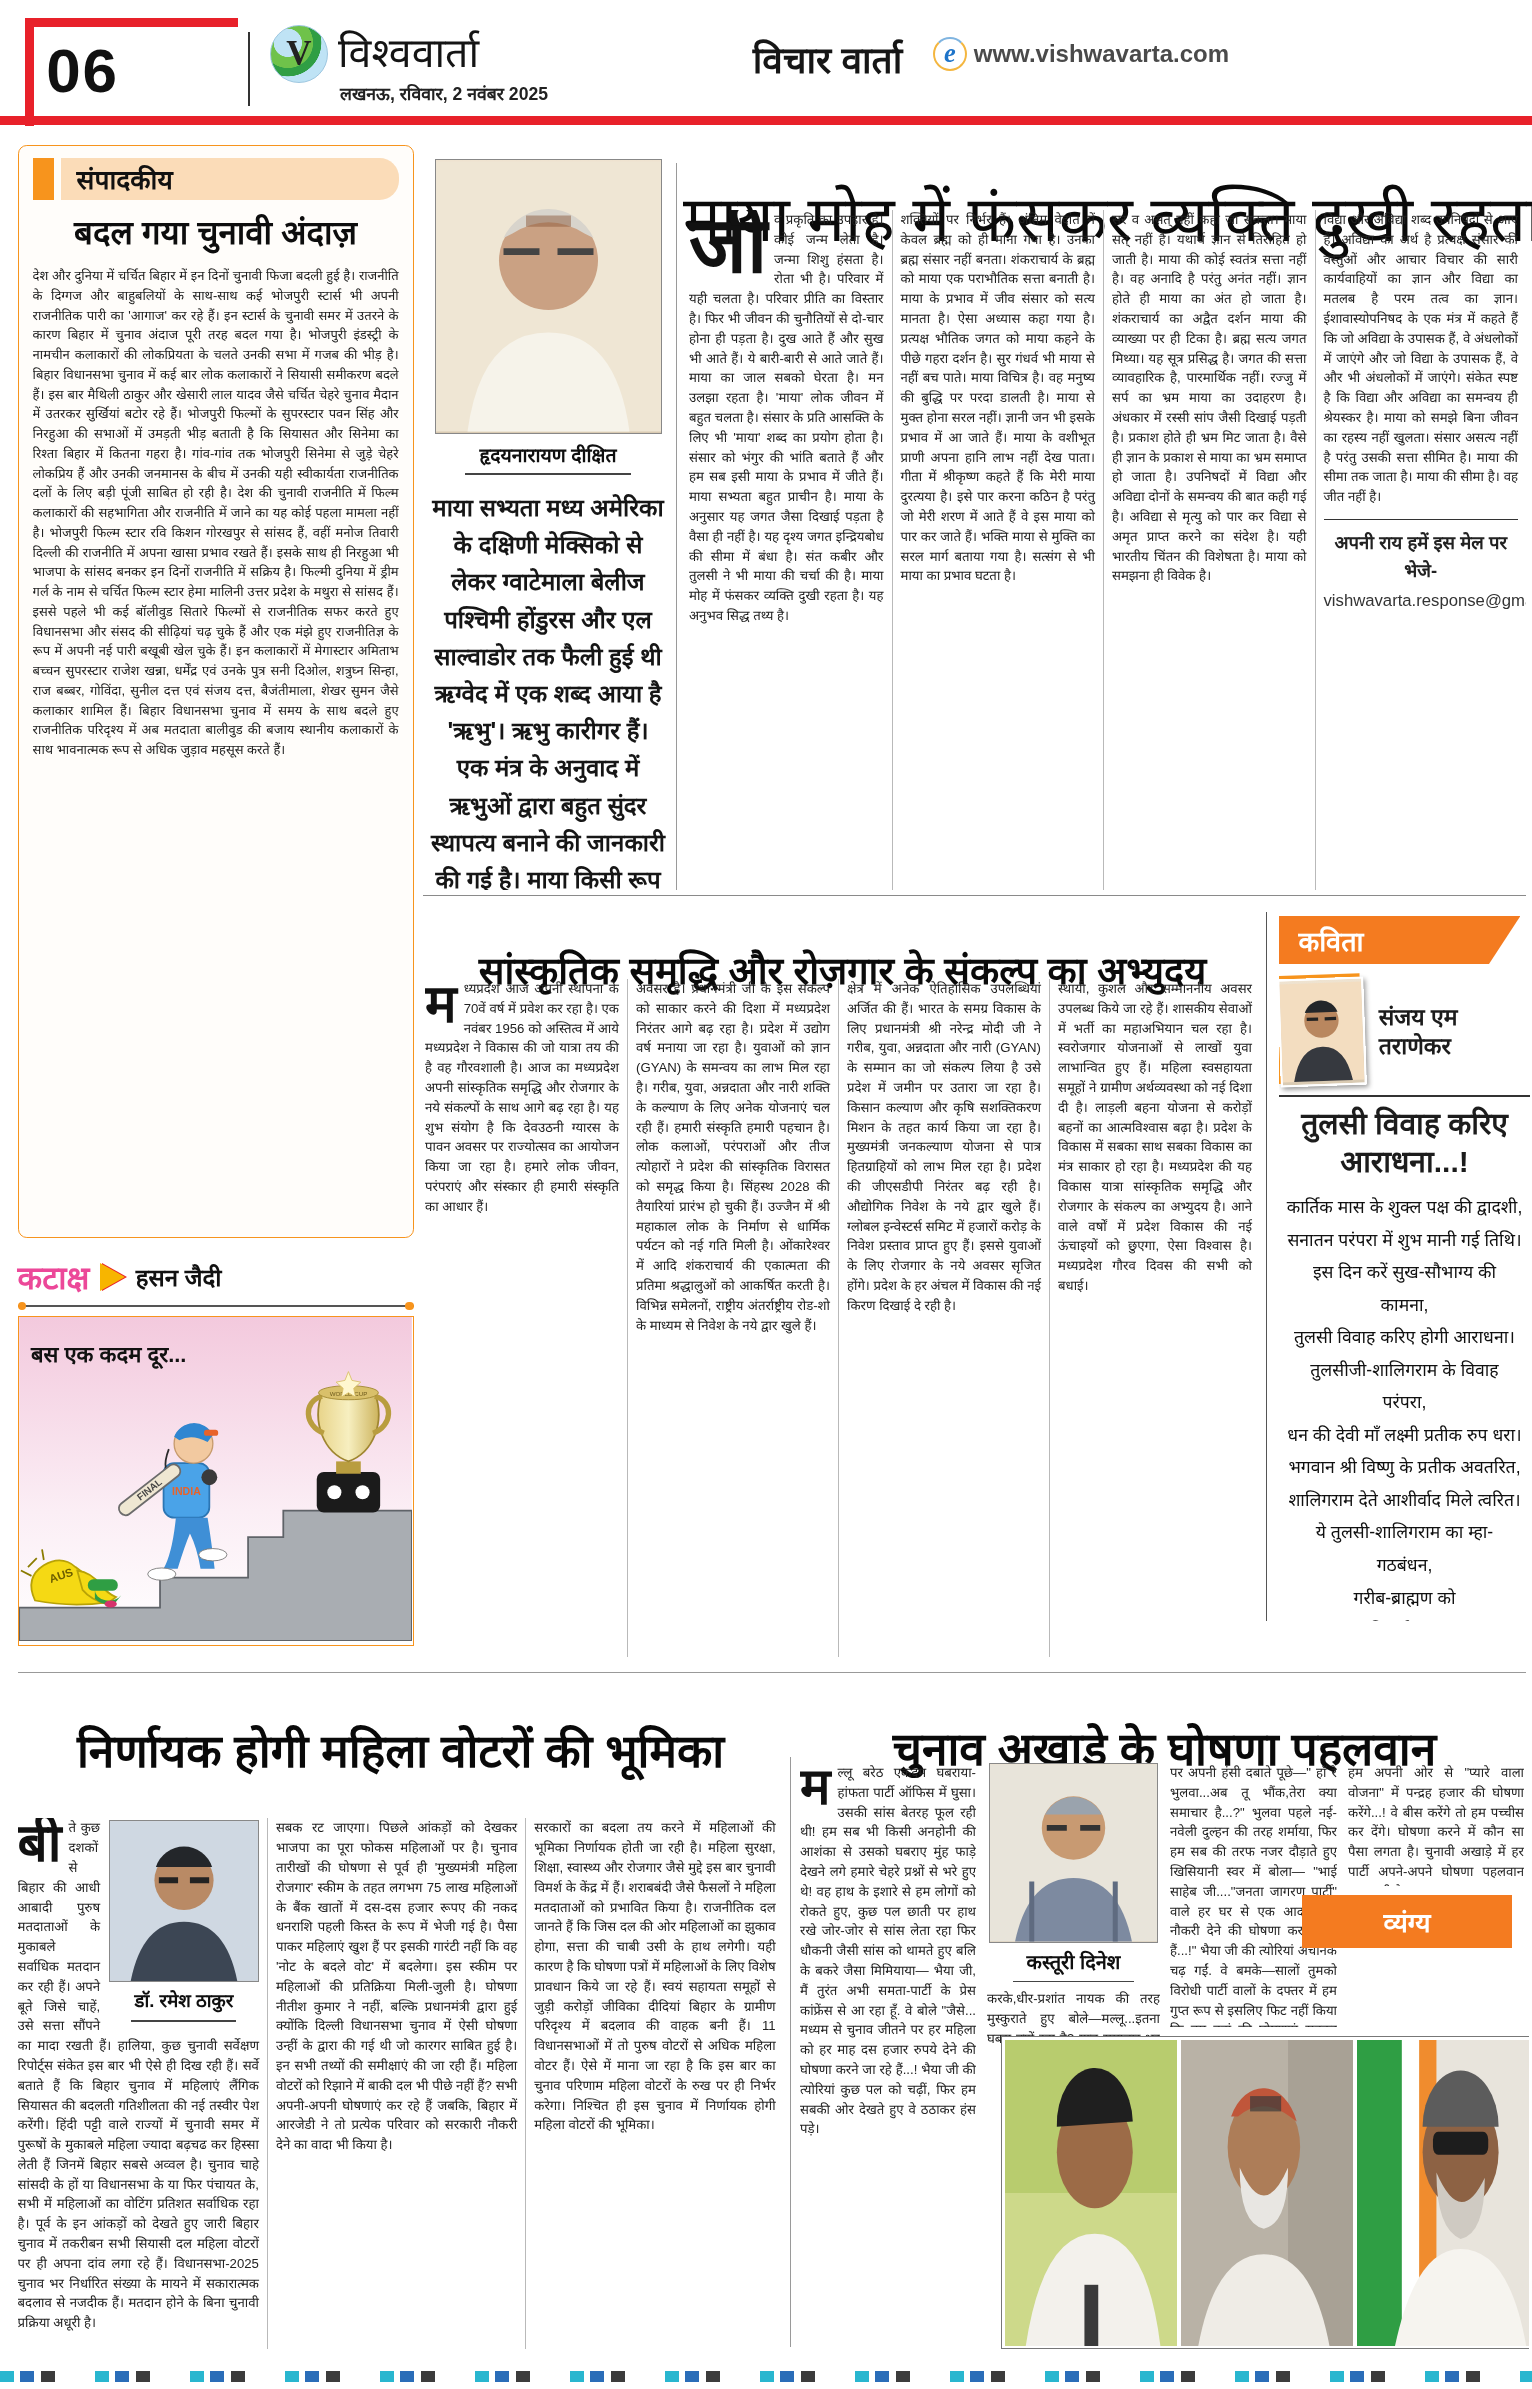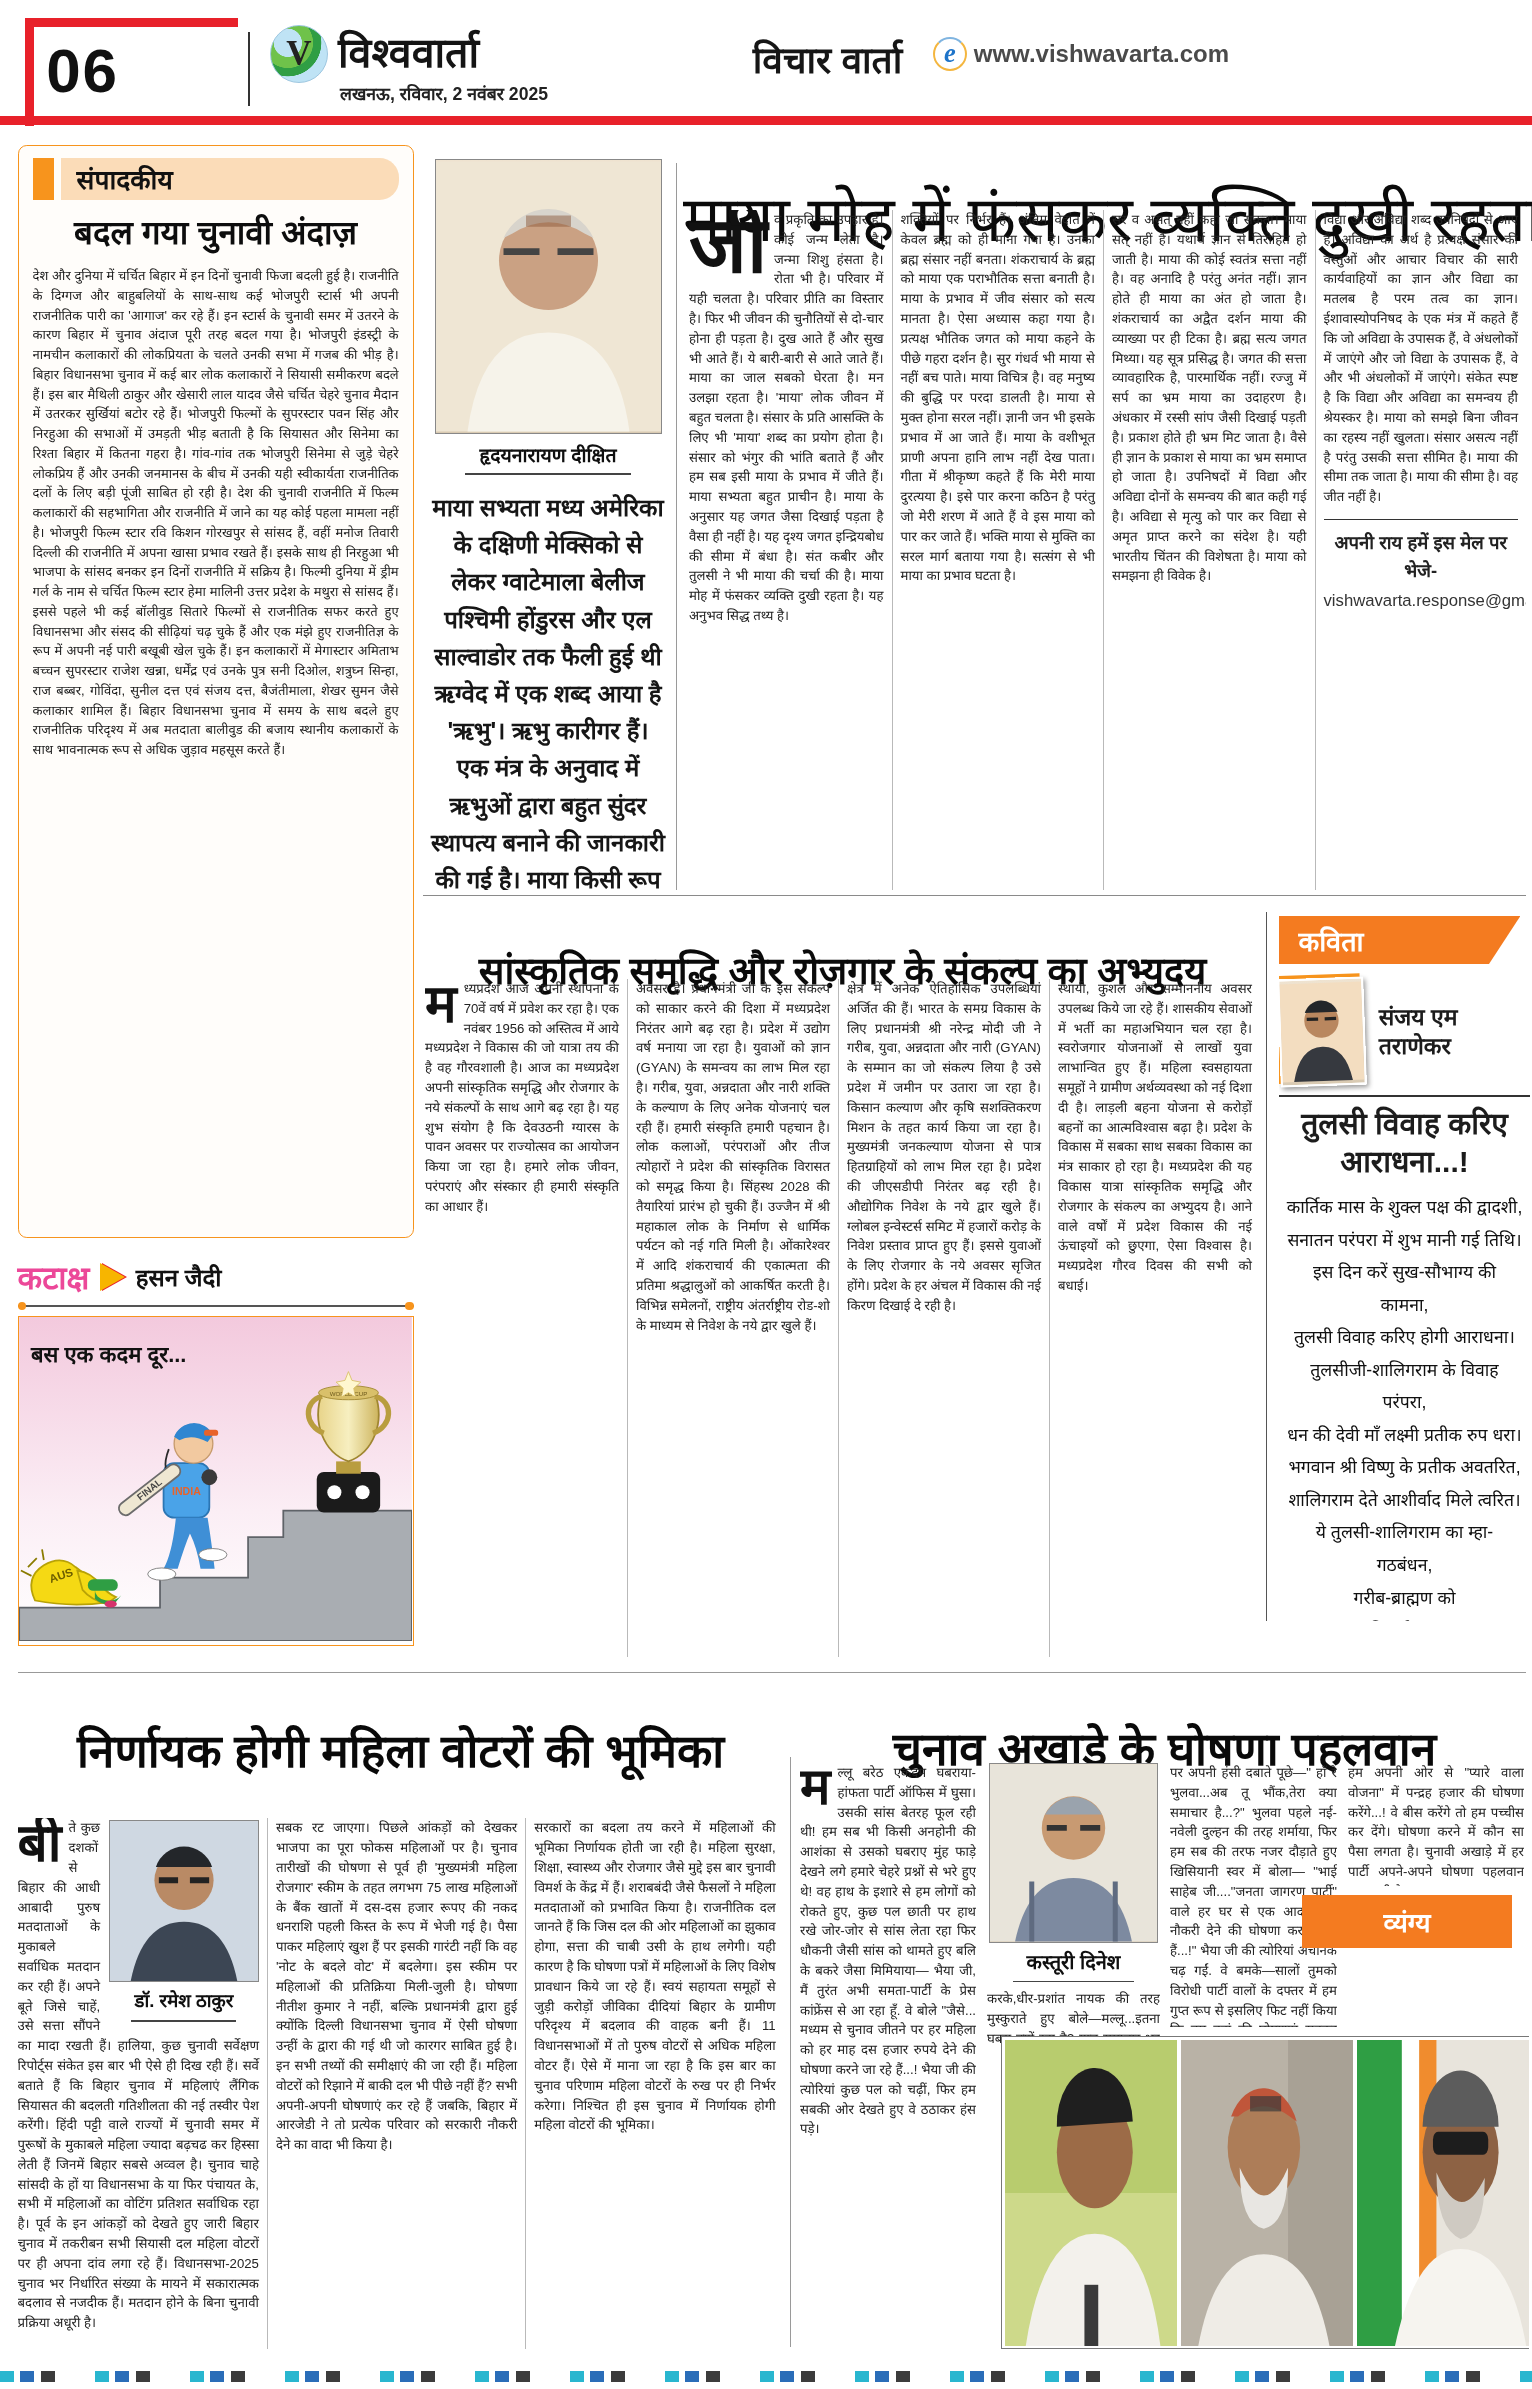--- a/index.html
+++ b/index.html
@@ -15,21 +15,21 @@
   .hline{background:#8a8a8a;height:0.9px;}
   
   .pgnum-box{position:absolute;left:25px;top:17.6px;width:204px;height:99px;
              border-top:9.7px solid #e8212a;border-left:9.7px solid #e8212a;}
   .pgnum{font-size:62px;font-weight:700;letter-spacing:1.8px;padding-left:12.3px;line-height:88px;color:#111;}
   .mast-div{position:absolute;left:248px;top:32px;width:1.8px;height:74px;background:#333;}
   .logo{position:absolute;left:270px;top:25px;width:56px;height:56px;border-radius:50%;
         background:radial-gradient(circle at 30% 30%,#bfe3f5 0 25%,#6fc24a 26% 45%,#2f9e44 46% 60%,#bfe3f5 61% 100%);
         border:0.9px solid #9ec7e0;display:flex;align-items:center;justify-content:center;}
   .logo-v{font-size:35px;font-weight:700;color:#222;font-family:"Liberation Serif","DejaVu Serif",serif;}
-  .paper-name{position:absolute;left:338px;top:23px;font-size:41px;font-weight:700;color:#141414;}
+  .paper-name{position:absolute;left:338px;top:23px;font-size:41px;font-weight:400;color:#141414;}
   .dateline{position:absolute;left:340px;top:81px;font-size:17.6px;font-weight:700;color:#222;}
   .section-title{position:absolute;left:669px;top:33px;width:317px;text-align:center;font-size:37px;font-weight:700;color:#161616;}
   .website{position:absolute;right:23px;top:37px;font-size:24px;font-weight:700;color:#4a4a4a;display:flex;align-items:center;gap:7px;}
   .e-icon{display:inline-block;width:30px;height:30px;border-radius:50%;color:#1e74c9;font-weight:700;font-size:26.4px;
           font-family:"Liberation Serif","DejaVu Serif",serif;font-style:italic;text-align:center;line-height:28px;
           border:2.6px solid #f4b63f;border-top-color:#7fb4e0;}
   .red-bar{position:absolute;left:0;top:116px;width:1532px;height:8.8px;background:#e8212a;}
   
   .ed-box{border:1.8px solid #f7941d;border-radius:8.8px;background:#fffdfa;padding:12px 14px;}
   .kicker-row{display:flex;align-items:stretch;height:42px;margin-bottom:8.8px;}

